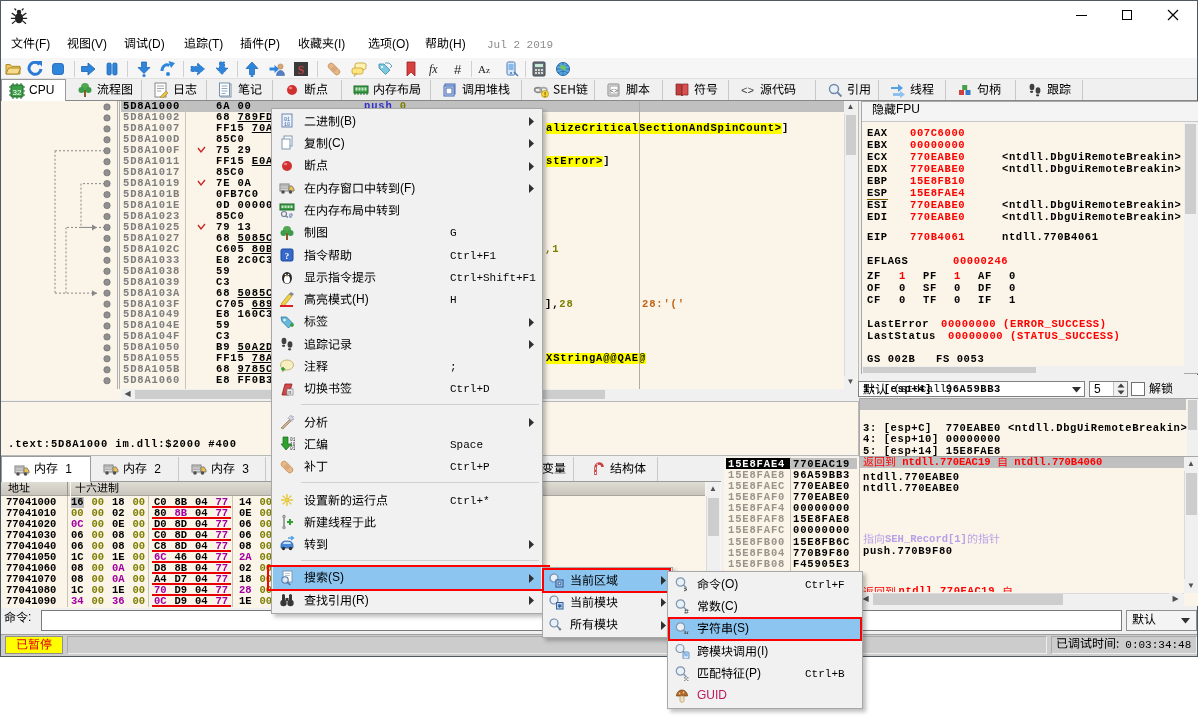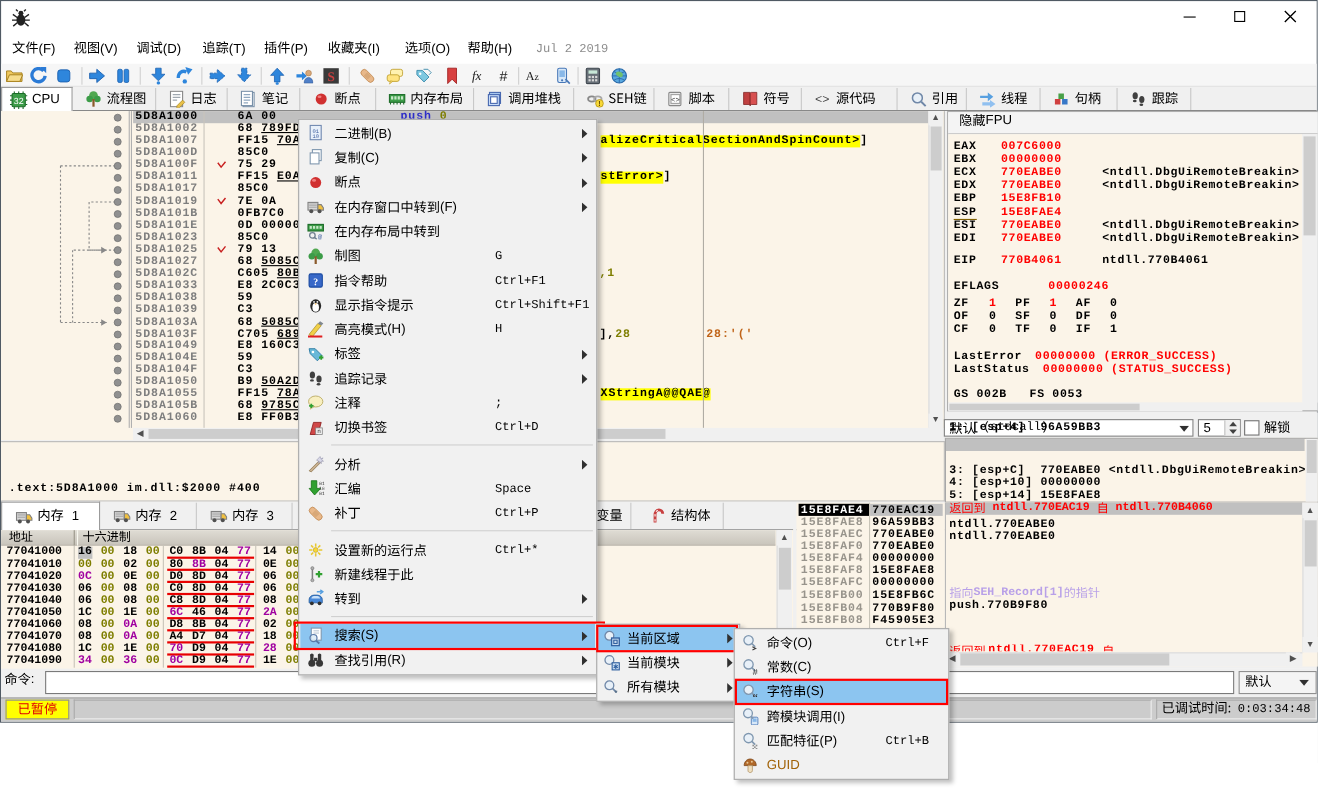--- a/index.html
+++ b/index.html
@@ -1514,13 +1514,13 @@
         <use href="#q137" x="3000"></use>
       </g>
     </svg><span class="t12" style="color:#000">(P)</span></div>
 <div class="a" style="left:805px;top:667.9999999999998px;"><span class="rmono">Ctrl+B</span></div>
 <div class="a" style="left:674px;top:687.4999999999998px;"><svg width="16" height="16" viewBox="0 0 16 16">
       <path d="M2.5 8C2.5 4.5 5 2 8 2s5.5 2.5 5.5 6z" fill="#B06828" stroke="#7A4010" stroke-width=".7"></path>
       <path d="M6 8h4v4.5c0 1-.8 1.8-2 1.8s-2-.8-2-1.8z" fill="#F0E0C0" stroke="#B09060" stroke-width=".7"></path>
       <circle cx="5.5" cy="5.5" r=".9" fill="#E8C898"></circle>
       <circle cx="9.5" cy="4.5" r=".9" fill="#E8C898"></circle>
     </svg></div>
-<div class="a" style="left:697px;top:689.1999999999998px;"><span class="t12" style="color:#a16207">GUID</span></div>
+<div class="a" style="left:697px;top:689.1999999999998px;"><span class="t12" style="color:#be185d">GUID</span></div>
 <div class="a" style="left:668px;top:616.6px;"><div style="width:194px;height:24.5px;border:2px solid #F00"></div></div>
 </body></html>

